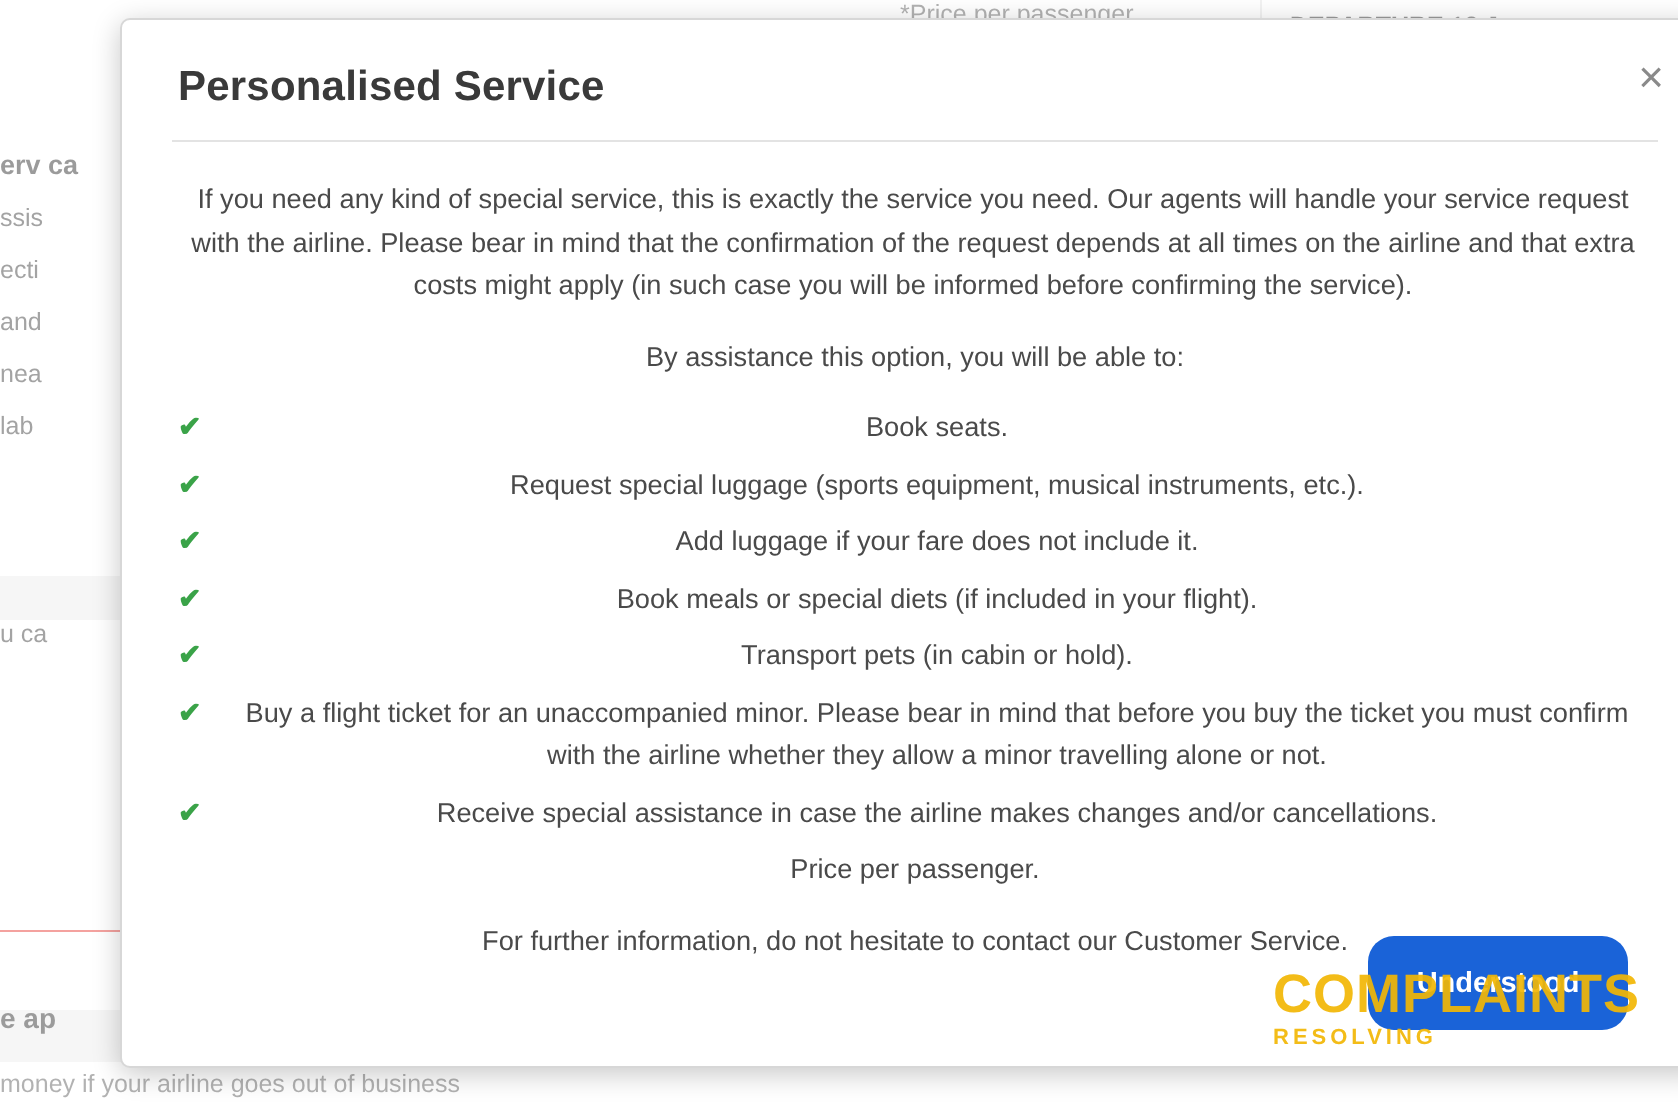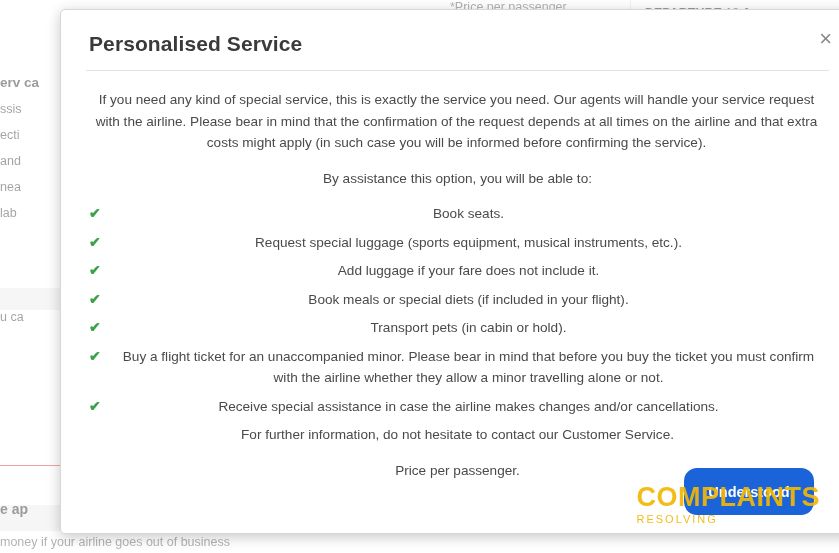--- a/index.html
+++ b/index.html
@@ -231,21 +231,21 @@
   }
   .watermark .wm-main {
     font-size: 27px;
     font-weight: bold;
     color: #f2b705;
     letter-spacing: 0.5px;
     opacity: 0.92;
   }
   .watermark .wm-sub {
     font-size: 11px;
-    font-weight: normal;
+    font-weight: bold;
     color: #f2b705;
     letter-spacing: 2px;
     opacity: 0.92;
     margin-top: 3px;
   }
 </style>
 </head>
 <body>
 
 <div id="bg-page">
@@ -319,22 +319,22 @@
       <li>
         <span class="check">✔</span>
         <span>Buy a flight ticket for an unaccompanied minor. Please bear in mind that before you buy the ticket you must confirm with the airline whether they allow a minor travelling alone or not.</span>
       </li>
       <li>
         <span class="check">✔</span>
         <span> Receive special assistance in case the airline makes changes and/or cancellations.</span>
       </li>
     </ul>
 
+    <p class="closing-line">Price per passenger.</p>
     <p class="closing-line">For further information, do not hesitate to contact our Customer Service.</p>
-    <p class="closing-line">Price per passenger.</p>
   </div>
 
   <div class="modal-footer">
     <button class="btn-understood">Understood</button>
     <div class="watermark">
       <div class="wm-main">COMPLAINTS</div>
       <div class="wm-sub">RESOLVING</div>
     </div>
   </div>
 

